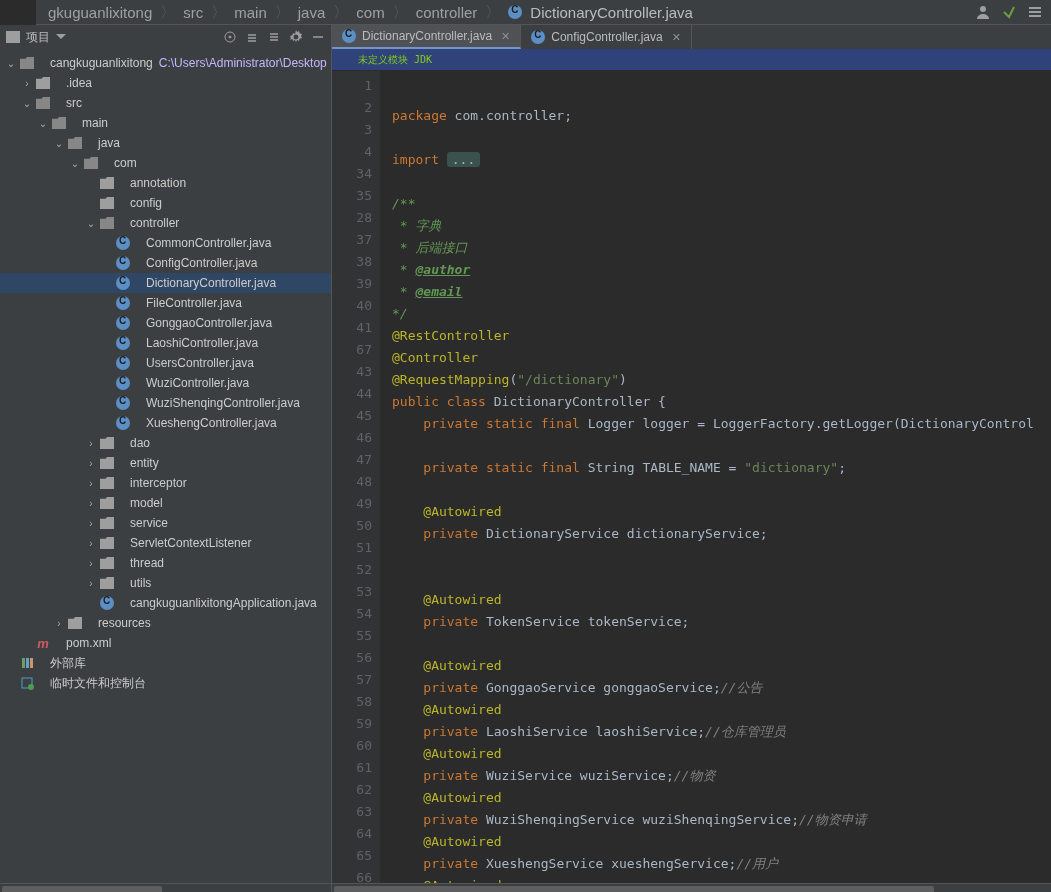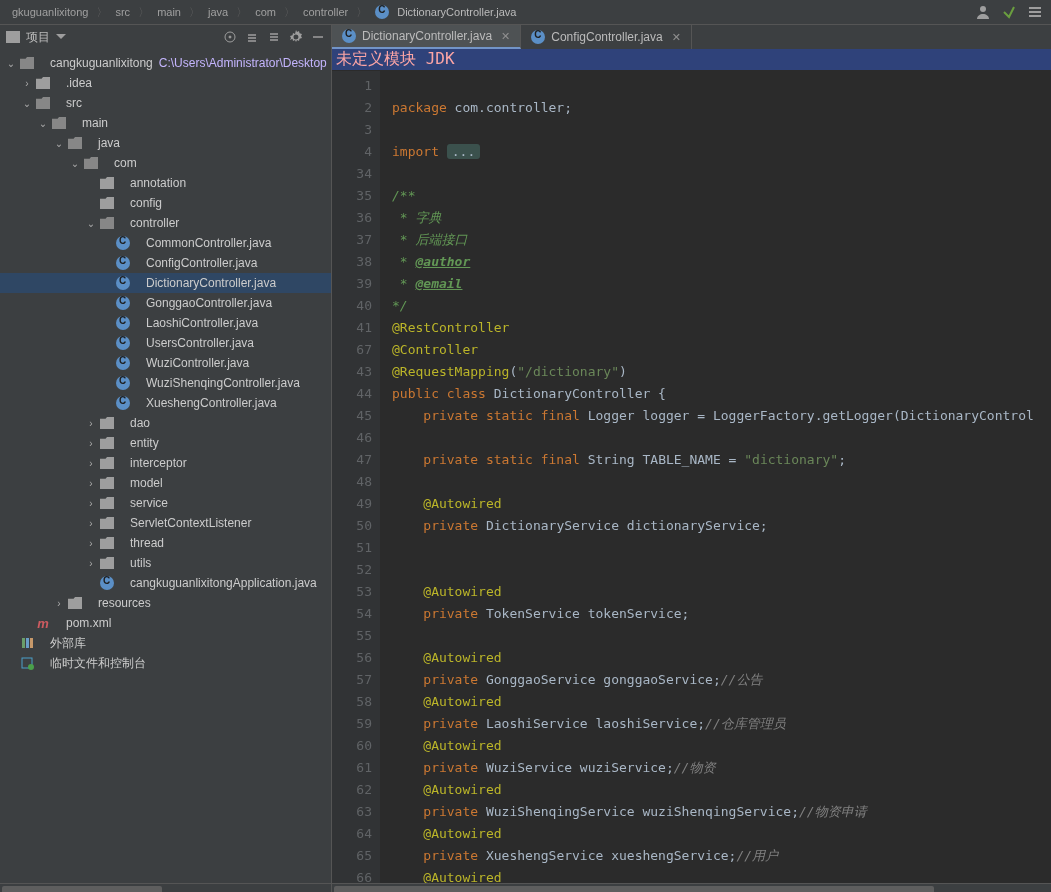--- a/index.html
+++ b/index.html
@@ -1,17 +1,17 @@
 <!DOCTYPE html>
 <html><head>
 <meta charset="utf-8">
 <style>
 * { margin:0; padding:0; box-sizing:border-box; }
 body { font-family:"Segoe UI",Arial,sans-serif; background:#2b2b2b; color:#a9b7c6; font-size:12px; width:1051px; height:892px; overflow:hidden; }
-.breadcrumb { height:20px; background:#3c3f41; display:flex; align-items:center; padding:12px 8px; color:#a0a0a0; font-size:11px; border-bottom:1px solid #555; overflow:hidden; }
+.breadcrumb { height:20px; background:#3c3f41; display:flex; align-items:center; padding:12px 8px; color:#a0a0a0; font-size:15px; border-bottom:1px solid #555; overflow:hidden;margin-left:36px; }
 .breadcrumb span { margin:0 4px; }
 .breadcrumb .sep { color:#606060; }
 .breadcrumb .crumb-file { color:#bbbbbb; }
 .bc-icons { margin-left:auto; display:flex; gap:10px; align-items:center; }
 .bc-icons svg { width:16px; height:16px; }
 .row2 { display:flex; height:24px; }
 .project-hdr { width:332px; background:#3c3f41; border-right:1px solid #555; display:flex; align-items:center; padding:0 6px; gap:6px; }
 .project-hdr .hdr-title { font-size:12px; color:#bbbbbb; }
 .tool-icons { margin-left:auto; display:flex; gap:8px; align-items:center; }
 .tool-icons svg { width:14px; height:14px; }
@@ -20,26 +20,26 @@
 .tab.active { background:#4e5254; border-bottom:2px solid #7294c7; }
 .main { display:flex; height:calc(100% - 44px - 14px); }
 .sidebar { width:332px; background:#3c3f41; border-right:1px solid #555; overflow:hidden; font-size:12px; padding-top:4px; }
 .tree-row { display:flex; align-items:center; height:20px; white-space:nowrap; cursor:default; }
 .tree-row.selected { background:#2f4764; color:#ffffff; }
 .tree-spacer { display:inline-block; }
 .arrow { width:14px; display:inline-flex; justify-content:center; font-size:10px; color:#a9a9a9; }
 .icon { width:18px; display:inline-flex; align-items:center; justify-content:center; }
 .tree-label { color:#cccccc; margin-left:14px; }
 .tree-row .ext-path { color:#c4b5fd; margin-left:6px; }
-.banner { height:22px; background:#2f427a; color:#fca5a5; font-size:16px; display:flex; align-items:center; padding:0 4px; border-bottom:1px solid #2b2b2b; }
+.banner { height:22px; background:#2f427a; color:#84cc16; font-size:10px; display:flex; align-items:center; padding:0 26px; border-bottom:1px solid #2b2b2b; }
 .editor-wrap { flex:1; display:flex; flex-direction:column; background:#2b2b2b; font-family:Consolas,monospace; font-size:13px; }
 .editor { flex:1; display:flex; overflow:hidden; }
 .gutter { background:#313335; color:#606366; text-align:right; padding:4px 8px 4px 0; user-select:none; width:48px; }
 .gutter div { height:22px; line-height:22px; }
-.code { flex:1; padding:4px 0 4px 12px; white-space:pre; overflow-x:hidden; }
+.code { flex:1; padding:12px 0 4px 12px; white-space:pre; overflow-x:hidden; }
 .code div { height:22px; line-height:22px; }
 .kw { color:#cc7832; }
 .str { color:#6a8759; }
 .cmt { color:#808080; font-style:italic; }
 .cmt-bl { color:#629755; font-style:italic; }
 .tag { color:#629755; font-style:italic; font-weight:bold; text-decoration:underline; }
 .ann { color:#bbb529; }
 .fold { background:#3b514d; color:#a9b7c6; padding:0 5px; border-radius:3px; }
 .scrollbar { height:14px; background:#3c3f41; border-top:1px solid #555; display:flex; }
 .sb-left { width:332px; border-right:1px solid #555; position:relative; }
@@ -225,20 +225,28 @@
           <span class="ficon-class"></span>
         </span>
         <span class="tree-label">DictionaryController.java</span>
       </div>
       <div class="tree-row">
         <span class="tree-spacer" style="width: 100px;"></span>
         <span class="arrow"></span>
         <span class="icon">
           <span class="ficon-class"></span>
         </span>
+        <span class="tree-label">FileController.java</span>
+      </div>
+      <div class="tree-row">
+        <span class="tree-spacer" style="width: 100px;"></span>
+        <span class="arrow"></span>
+        <span class="icon">
+          <span class="ficon-class"></span>
+        </span>
         <span class="tree-label">GonggaoController.java</span>
       </div>
       <div class="tree-row">
         <span class="tree-spacer" style="width: 100px;"></span>
         <span class="arrow"></span>
         <span class="icon">
           <span class="ficon-class"></span>
         </span>
         <span class="tree-label">LaoshiController.java</span>
       </div>
@@ -389,21 +397,21 @@
   <div class="editor-wrap">
     <div class="banner">未定义模块 JDK</div>
     <div class="editor">
       <div class="gutter" id="gutter">
           <div>1</div>
           <div>2</div>
           <div>3</div>
           <div>4</div>
           <div>34</div>
           <div>35</div>
-          <div>36</div>
+          <div>28</div>
           <div>37</div>
           <div>38</div>
           <div>39</div>
           <div>40</div>
           <div>41</div>
           <div>67</div>
           <div>43</div>
           <div>44</div>
           <div>45</div>
           <div>46</div>

